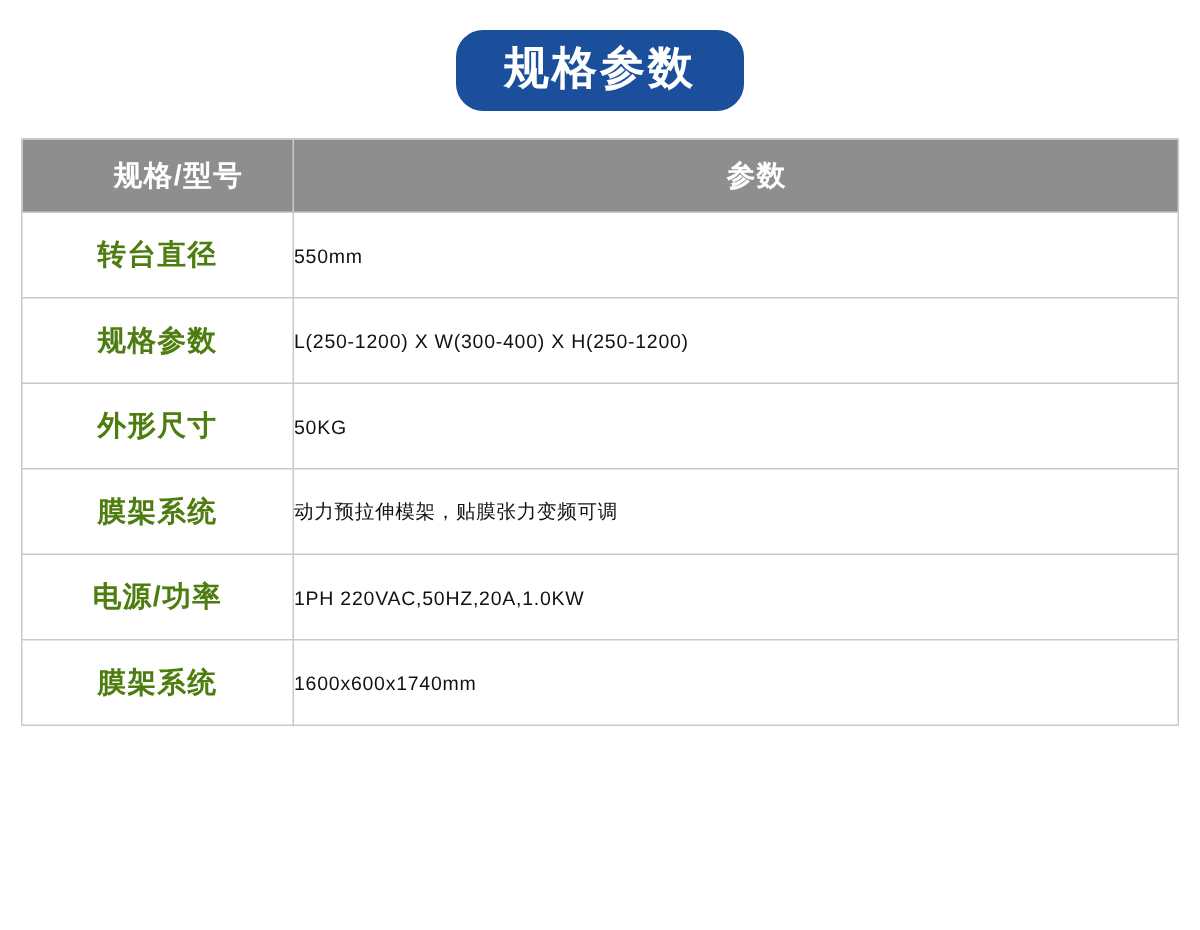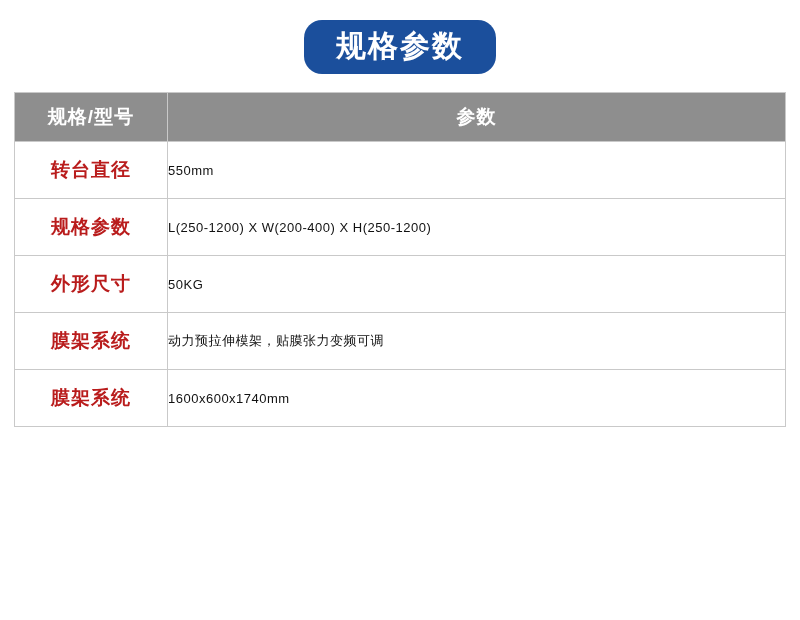--- a/index.html
+++ b/index.html
@@ -53,30 +53,31 @@
     vertical-align: middle;
   }
   .hdr-row th {
     background: #8e8e8e;
     color: #ffffff;
     font-size: 19px;
     font-weight: bold;
     height: 48px;
     text-align: center;
     letter-spacing: 1px;
+    padding-left: 28px;
   }
   .col-label {
     width: 152px;
   }
   .cell-label {
     text-align: center;
     font-size: 19px;
     font-weight: bold;
     height: 56px;
-    color: #b91c1c;
+    color: #4d7c0f;
     letter-spacing: 1px;
   }
   .cell-value {
     text-align: left;
     font-size: 13px;
     height: 56px;
     padding-left: 48px;
     color: #111111;
     letter-spacing: 0.5px;
   }
@@ -97,29 +98,33 @@
         <th>参数</th>
       </tr>
     </thead>
     <tbody>
       <tr>
         <td class="cell-label">转台直径</td>
         <td class="cell-value">550mm</td>
       </tr>
       <tr>
         <td class="cell-label">规格参数</td>
-        <td class="cell-value">L(250-1200) X W(200-400) X H(250-1200)</td>
+        <td class="cell-value">L(250-1200) X W(300-400) X H(250-1200)</td>
       </tr>
       <tr>
         <td class="cell-label">外形尺寸</td>
         <td class="cell-value">50KG</td>
       </tr>
       <tr>
         <td class="cell-label">膜架系统</td>
         <td class="cell-value">动力预拉伸模架，贴膜张力变频可调</td>
+      </tr>
+      <tr>
+        <td class="cell-label">电源/功率</td>
+        <td class="cell-value">1PH 220VAC,50HZ,20A,1.0KW</td>
       </tr>
       <tr>
         <td class="cell-label">膜架系统</td>
         <td class="cell-value">1600x600x1740mm</td>
       </tr>
     </tbody>
   </table>
 
 </div>
 

